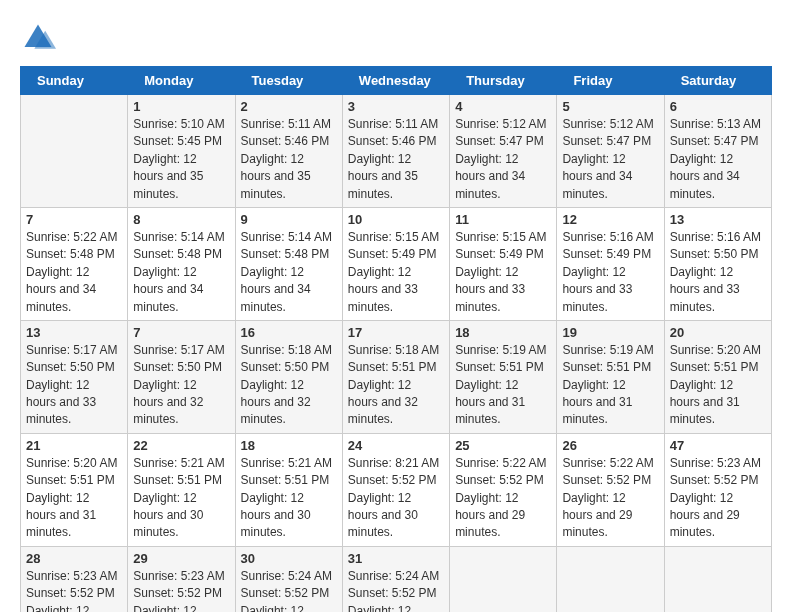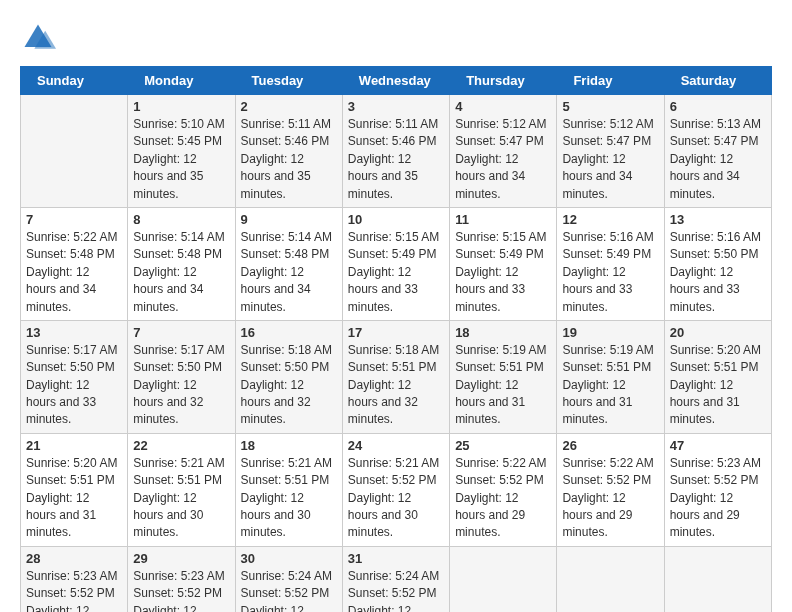--- a/index.html
+++ b/index.html
@@ -286,21 +286,21 @@
         </td>
         <td>
           <span class="day-number">18</span>
           <div class="day-info">Sunrise: 5:21 AM
 Sunset: 5:51 PM
 Daylight: 12 hours
 and 30 minutes.</div>
         </td>
         <td>
           <span class="day-number">24</span>
-          <div class="day-info">Sunrise: 5:21 AM
+          <div class="day-info">Sunrise: 8:21 AM
 Sunset: 5:52 PM
 Daylight: 12 hours
 and 30 minutes.</div>
         </td>
         <td>
           <span class="day-number">25</span>
           <div class="day-info">Sunrise: 5:22 AM
 Sunset: 5:52 PM
 Daylight: 12 hours
 and 29 minutes.</div>

